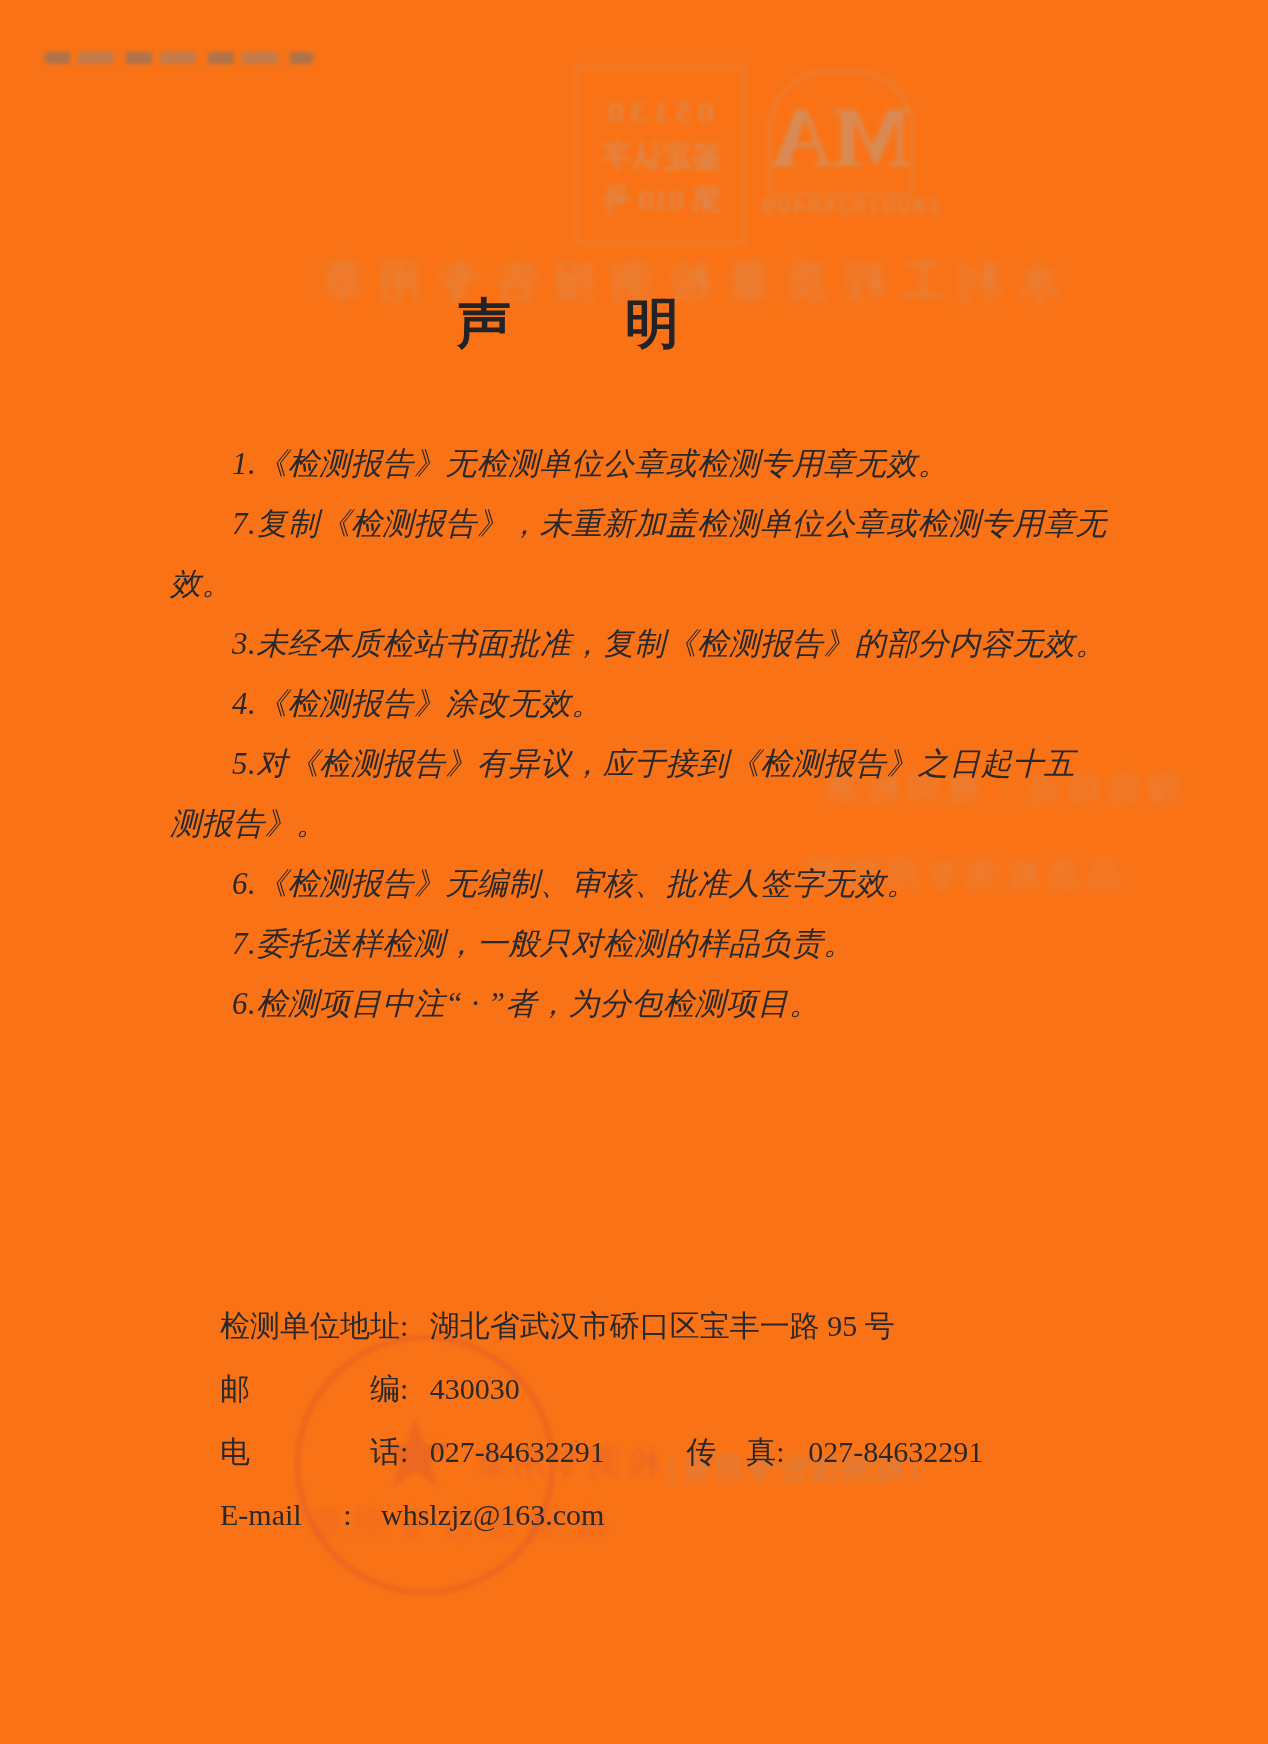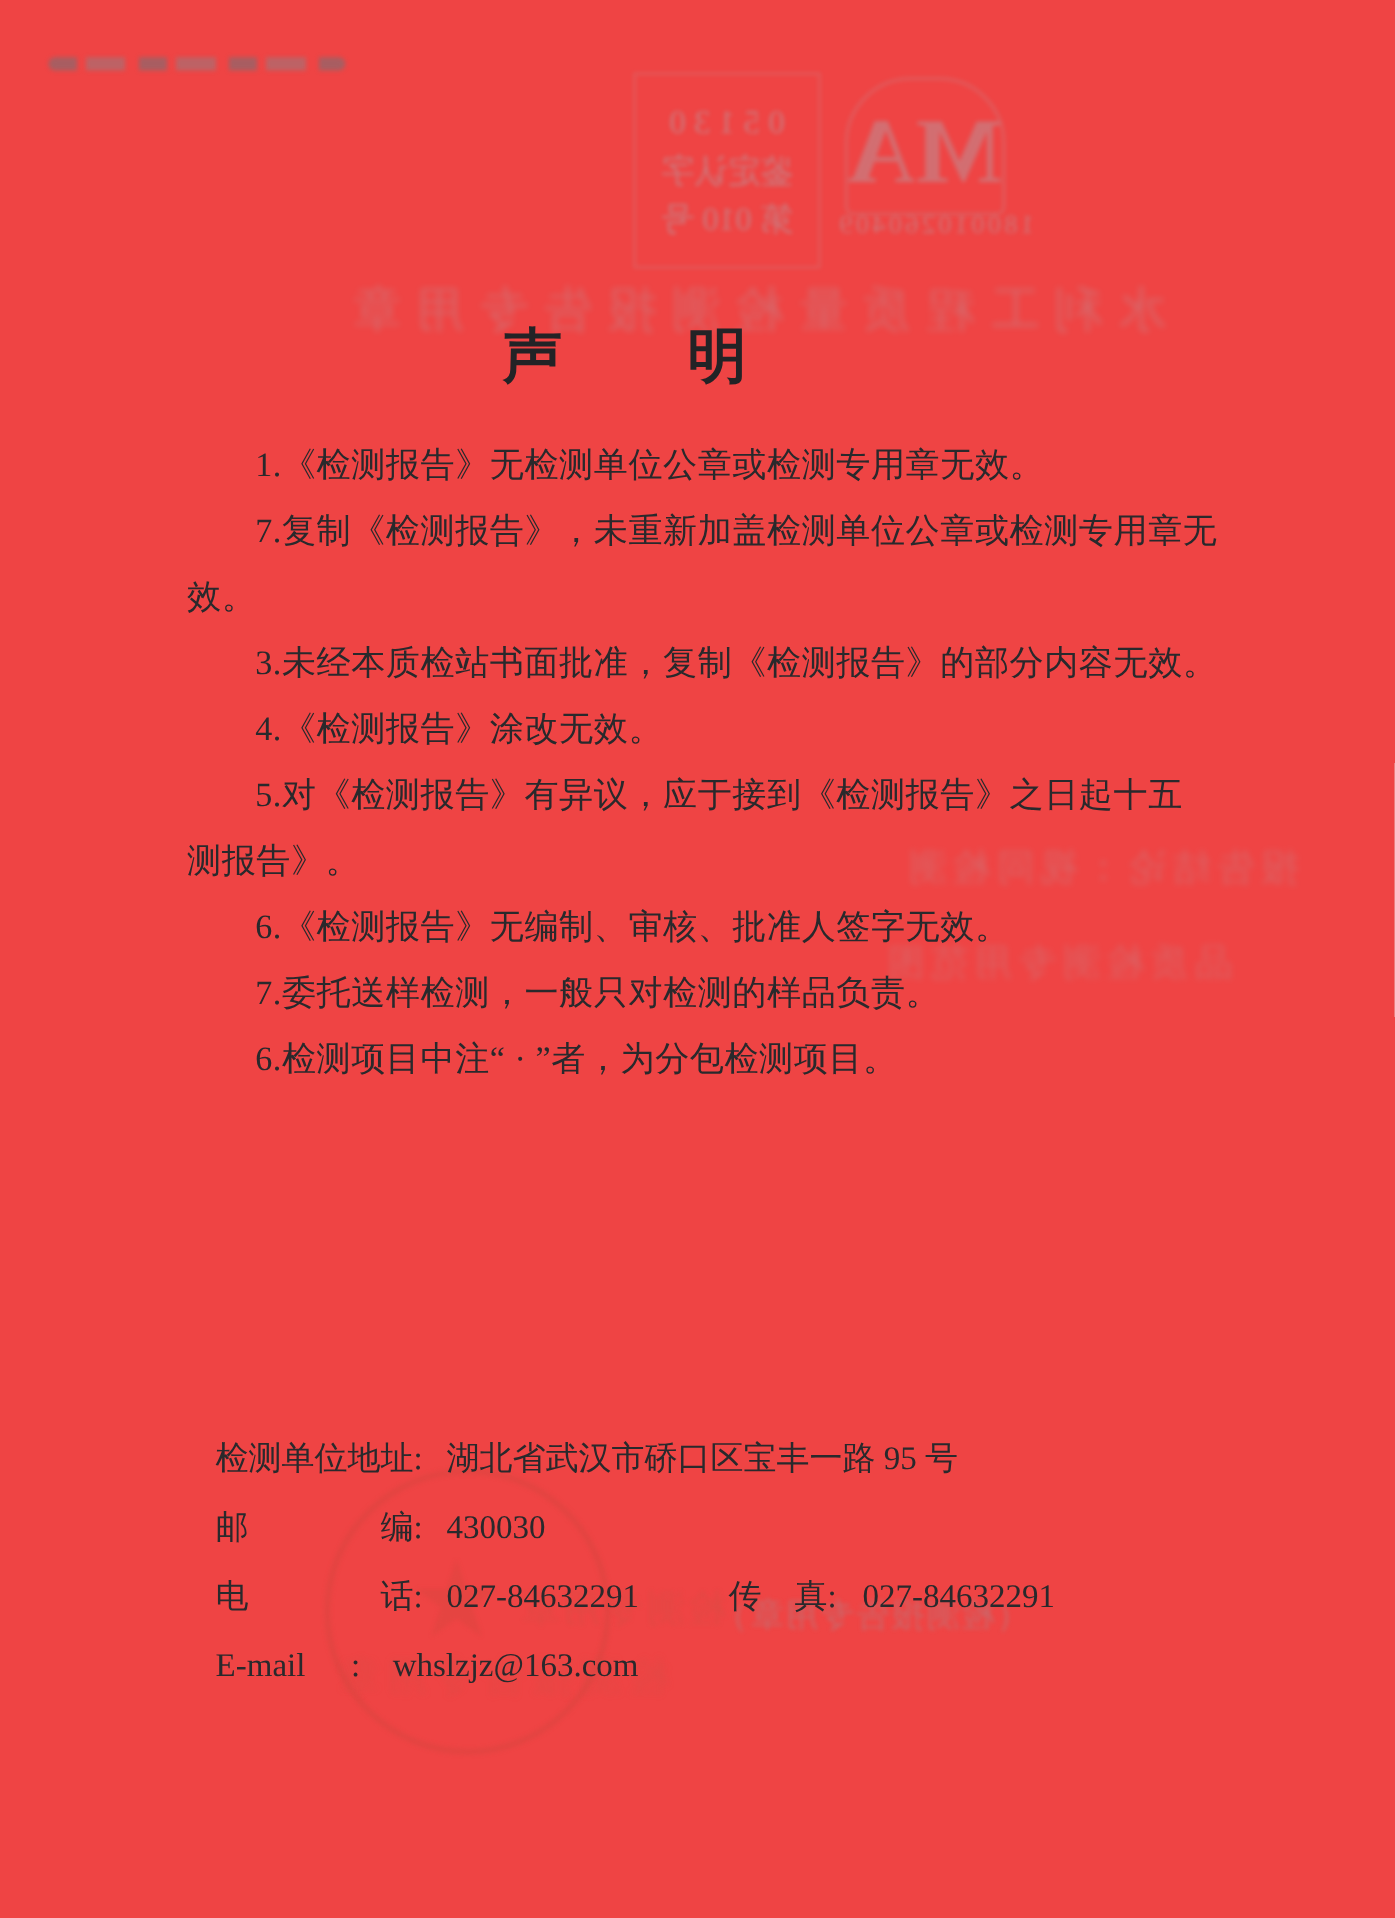--- a/index.html
+++ b/index.html
@@ -1,59 +1,59 @@
 <!DOCTYPE html>
 <html><head>
 <meta charset="utf-8">
 <style>
   html,body{margin:0;padding:0;background:#e9e9e9;}
   .page{
     position:relative;
     width:1268px;height:1744px;
     margin:0 auto;
-    background:#ef4444;
+    background:#f97316;
     overflow:hidden;
     font-family:"Liberation Serif","DejaVu Serif",serif;
     color:#2b2b2e;
   }
   
   .title{
     position:absolute;
     top:288px;left:0;width:100%;
     box-sizing:border-box;
     padding-right:130px;
     margin:0;
     text-align:center;
     font-size:54px;
     font-weight:bold;
     letter-spacing:2px;
     color:#232326;
   }
   
   .body{
     position:absolute;
-    top:393px;left:170px;width:900px;
+    top:434px;left:170px;width:900px;font-style:italic;
   }
   .line{
     white-space:nowrap;
     font-size:31px;
     line-height:60px;
     height:60px;
     letter-spacing:0.5px;
     color:#29292c;
   }
   .line.indent{padding-left:62px;}
   
   .contact{
     position:absolute;
     top:1294px;left:196px;width:900px;
     font-size:30px;
     color:#29292c;
   }
-  .c-row{height:63px;line-height:63px;white-space:nowrap;}
+  .c-row{height:63px;line-height:63px;white-space:nowrap;margin-left:24px;}
   .c-label{display:inline-block;}
   .c-value{display:inline-block;margin-left:14px;}
   .fax-label{margin-left:74px;}
   .fax-value{margin-left:16px;}
   .email-colon{margin-left:34px;}
   .email-value{margin-left:22px;}
   
   .smudge{
     position:absolute;
     top:52px;left:44px;width:270px;height:12px;

